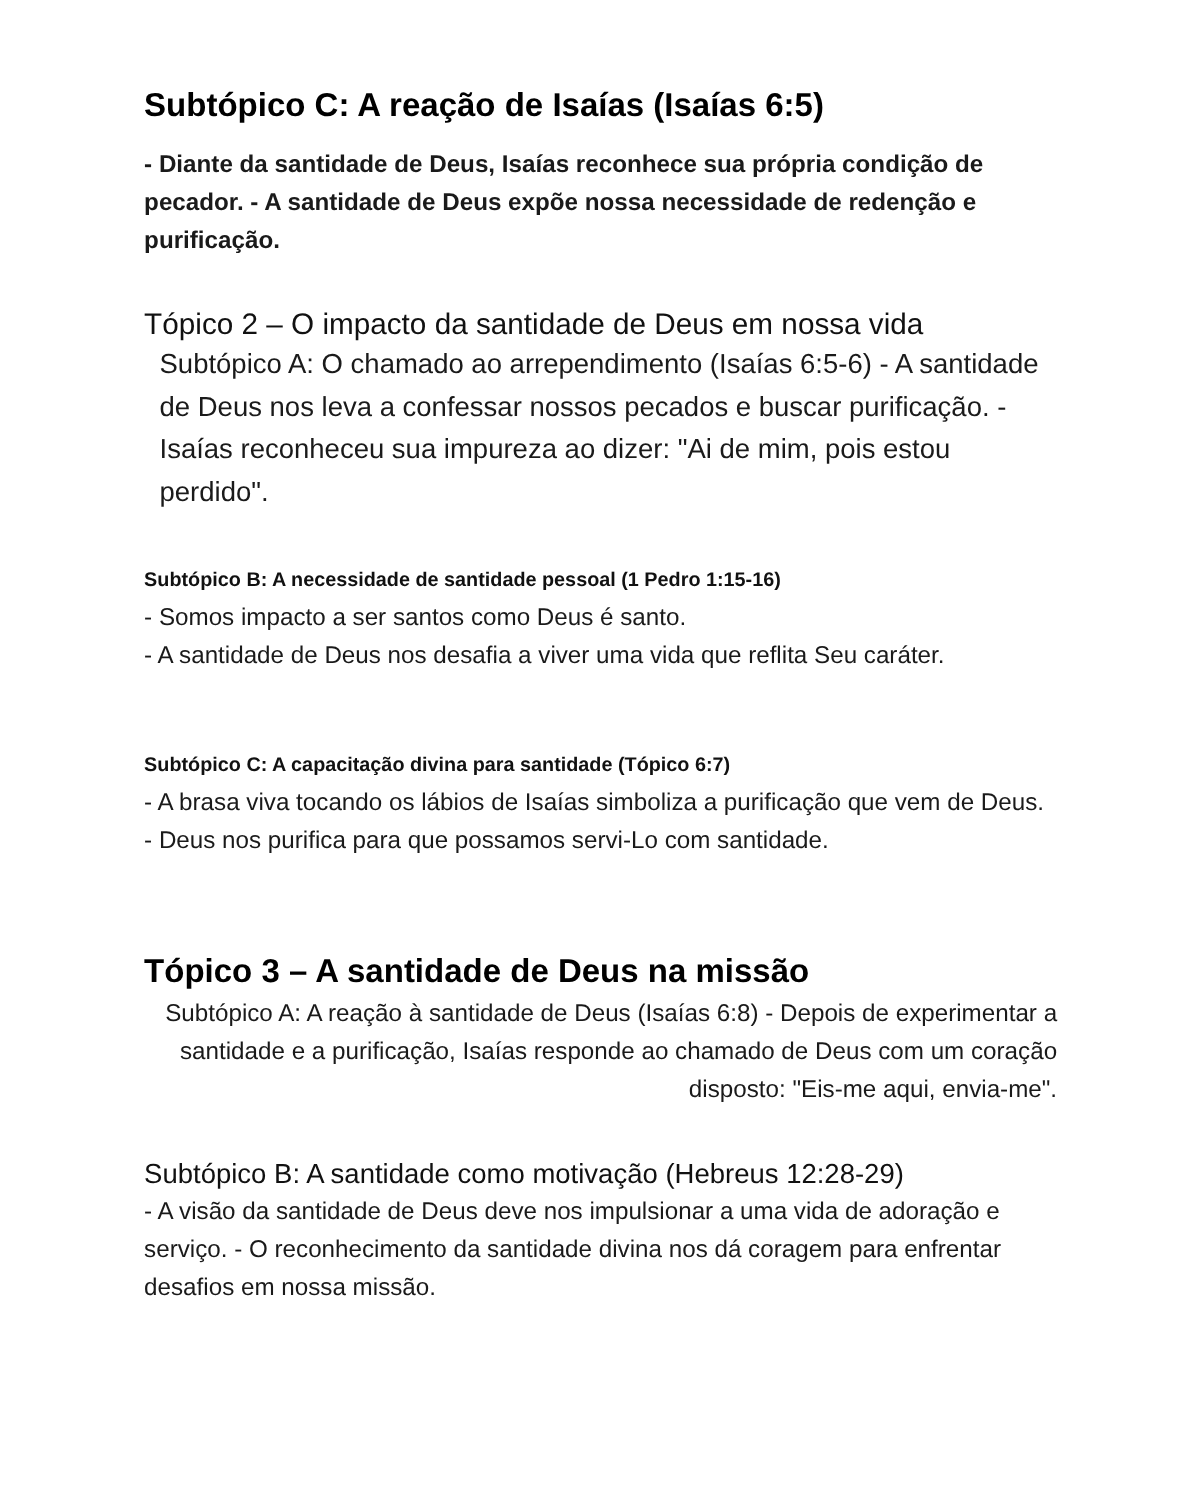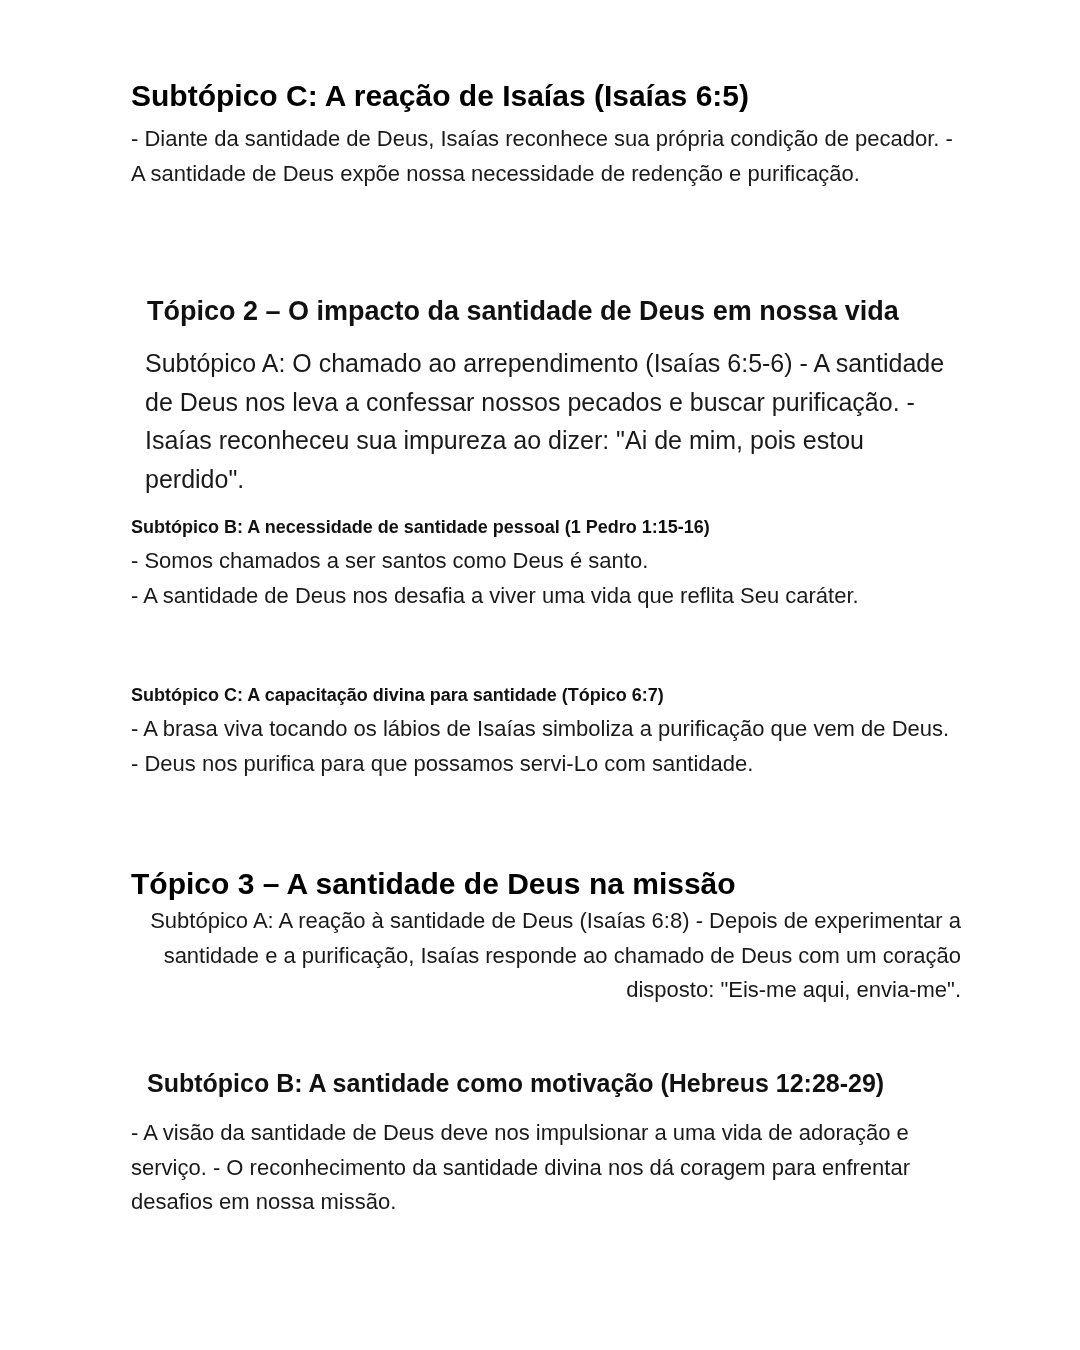--- a/index.html
+++ b/index.html
@@ -2,43 +2,43 @@
 <html><head>
   <meta charset="utf-8">
   <style>
     html, body { margin: 0; padding: 0; background: #ffffff; }
     body {
       width: 1080px; height: 1350px; position: relative; overflow: hidden;
       font-family: "Liberation Sans", sans-serif; color: #111111;
     }
     .block { position: absolute; left: 131px; width: 830px; }
     .h-large { font-weight: bold; font-size: 30px; line-height: 36px; margin: 0; color: #000000; }
-    .h-med { font-weight: bold; font-size: 27px; line-height: 34px; margin: 16px; color: #111; }
+    .h-med { font-weight: normal; font-size: 27px; line-height: 34px; margin: 0; color: #111; }
     .h-small { font-weight: bold; font-size: 18px; line-height: 28px; margin: 0; color: #111; }
     .p-small { font-size: 22px; line-height: 34.5px; margin: 0; color: #1a1a1a; }
     .p-large { font-size: 25px; line-height: 38.5px; margin: 14px; color: #1a1a1a; }
     .p-line { display: block; }
   </style>
 </head>
 <body>
 
 <div class="block" style="top:78px;">
   <h2 class="h-large">Subtópico C: A reação de Isaías (Isaías 6:5)</h2>
-  <p class="p-small" style="margin-top:8px;">- Diante da santidade de Deus, Isaías reconhece sua própria condição de pecador. - A santidade de Deus expõe nossa necessidade de redenção e purificação.</p>
+  <p class="p-small" style="margin-top:18px;font-weight:bold;">- Diante da santidade de Deus, Isaías reconhece sua própria condição de pecador. - A santidade de Deus expõe nossa necessidade de redenção e purificação.</p>
 </div>
 
 <div class="block" style="top:278px;">
   <h2 class="h-med">Tópico 2 – O impacto da santidade de Deus em nossa vida</h2>
   <p class="p-large" style="margin-top:0px;">Subtópico A: O chamado ao arrependimento (Isaías 6:5-6) - A santidade de Deus nos leva a confessar nossos pecados e buscar purificação. - Isaías reconheceu sua impureza ao dizer: "Ai de mim, pois estou perdido".</p>
 </div>
 
 <div class="block" style="top:513px;">
   <h3 class="h-small">Subtópico B: A necessidade de santidade pessoal (1 Pedro 1:15-16)</h3>
   <p class="p-small" style="margin-top:3px;">
-    <span class="p-line">- Somos chamados a ser santos como Deus é santo.</span>
+    <span class="p-line">- Somos impacto a ser santos como Deus é santo.</span>
     <span class="p-line">- A santidade de Deus nos desafia a viver uma vida que reflita Seu caráter.</span>
   </p>
 </div>
 
 <div class="block" style="top:681px;">
   <h3 class="h-small">Subtópico C: A capacitação divina para santidade (Tópico 6:7)</h3>
   <p class="p-small" style="margin-top:3px;">
     <span class="p-line">- A brasa viva tocando os lábios de Isaías simboliza a purificação que vem de Deus.</span>
     <span class="p-line">- Deus nos purifica para que possamos servi-Lo com santidade.</span>
   </p>

